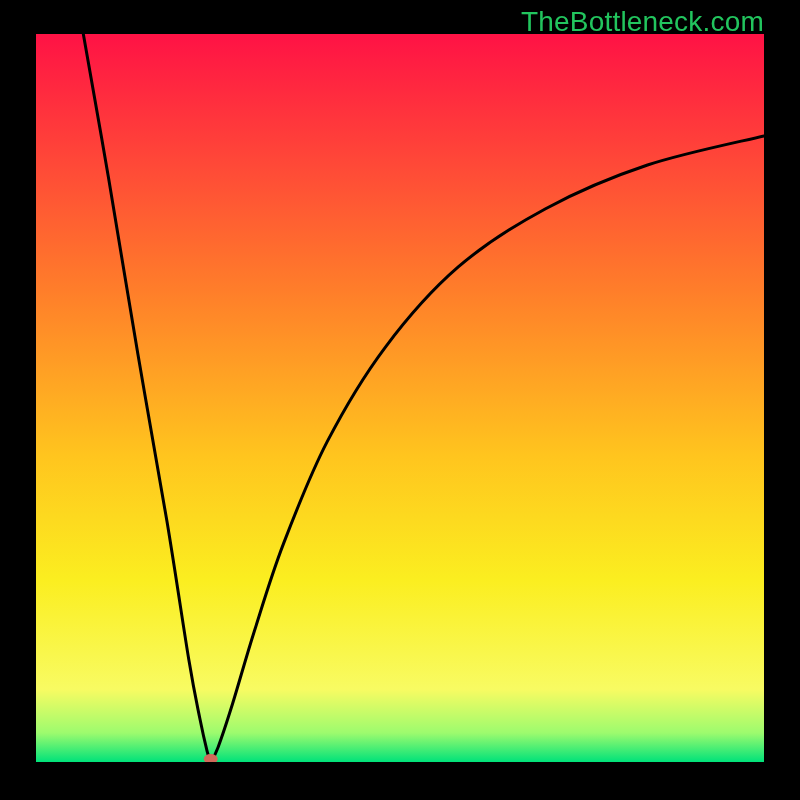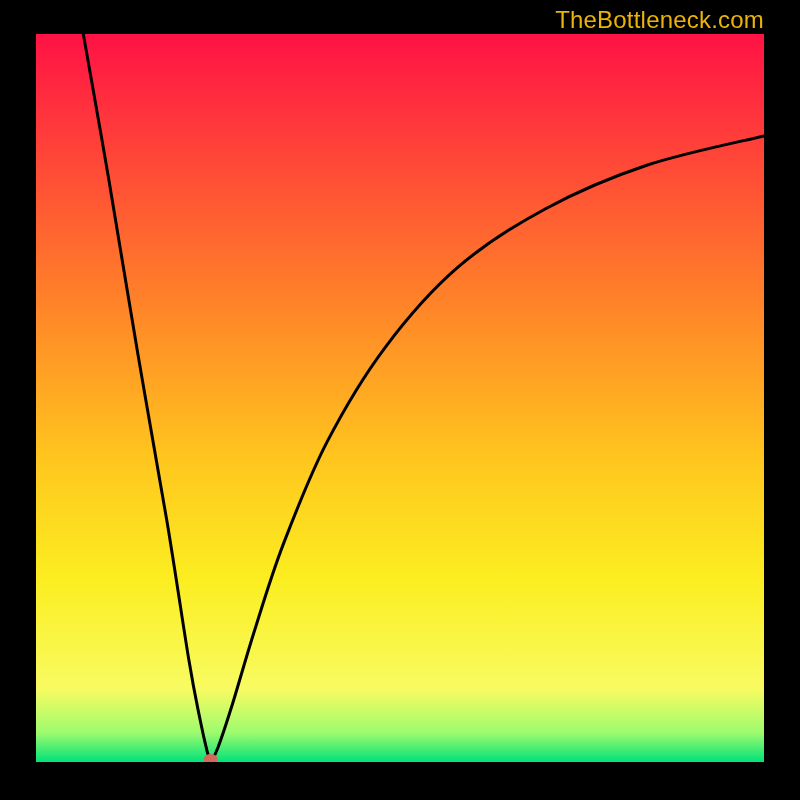--- a/index.html
+++ b/index.html
@@ -19,23 +19,23 @@
     position: absolute;
     left: 36px;
     top: 34px;
     width: 728px;
     height: 728px;
   }
   .watermark {
     position: absolute;
     top: 6px;
     right: 36px;
-    color: #eab308;
+    color: #22c55e;
     font-family: Arial, Helvetica, sans-serif;
-    font-size: 24px;
+    font-size: 28px;
     letter-spacing: 0.2px;
     margin-left: 20px;
   }
   svg {
     display: block;
   }
 </style>
 </head>
 <body>
 

